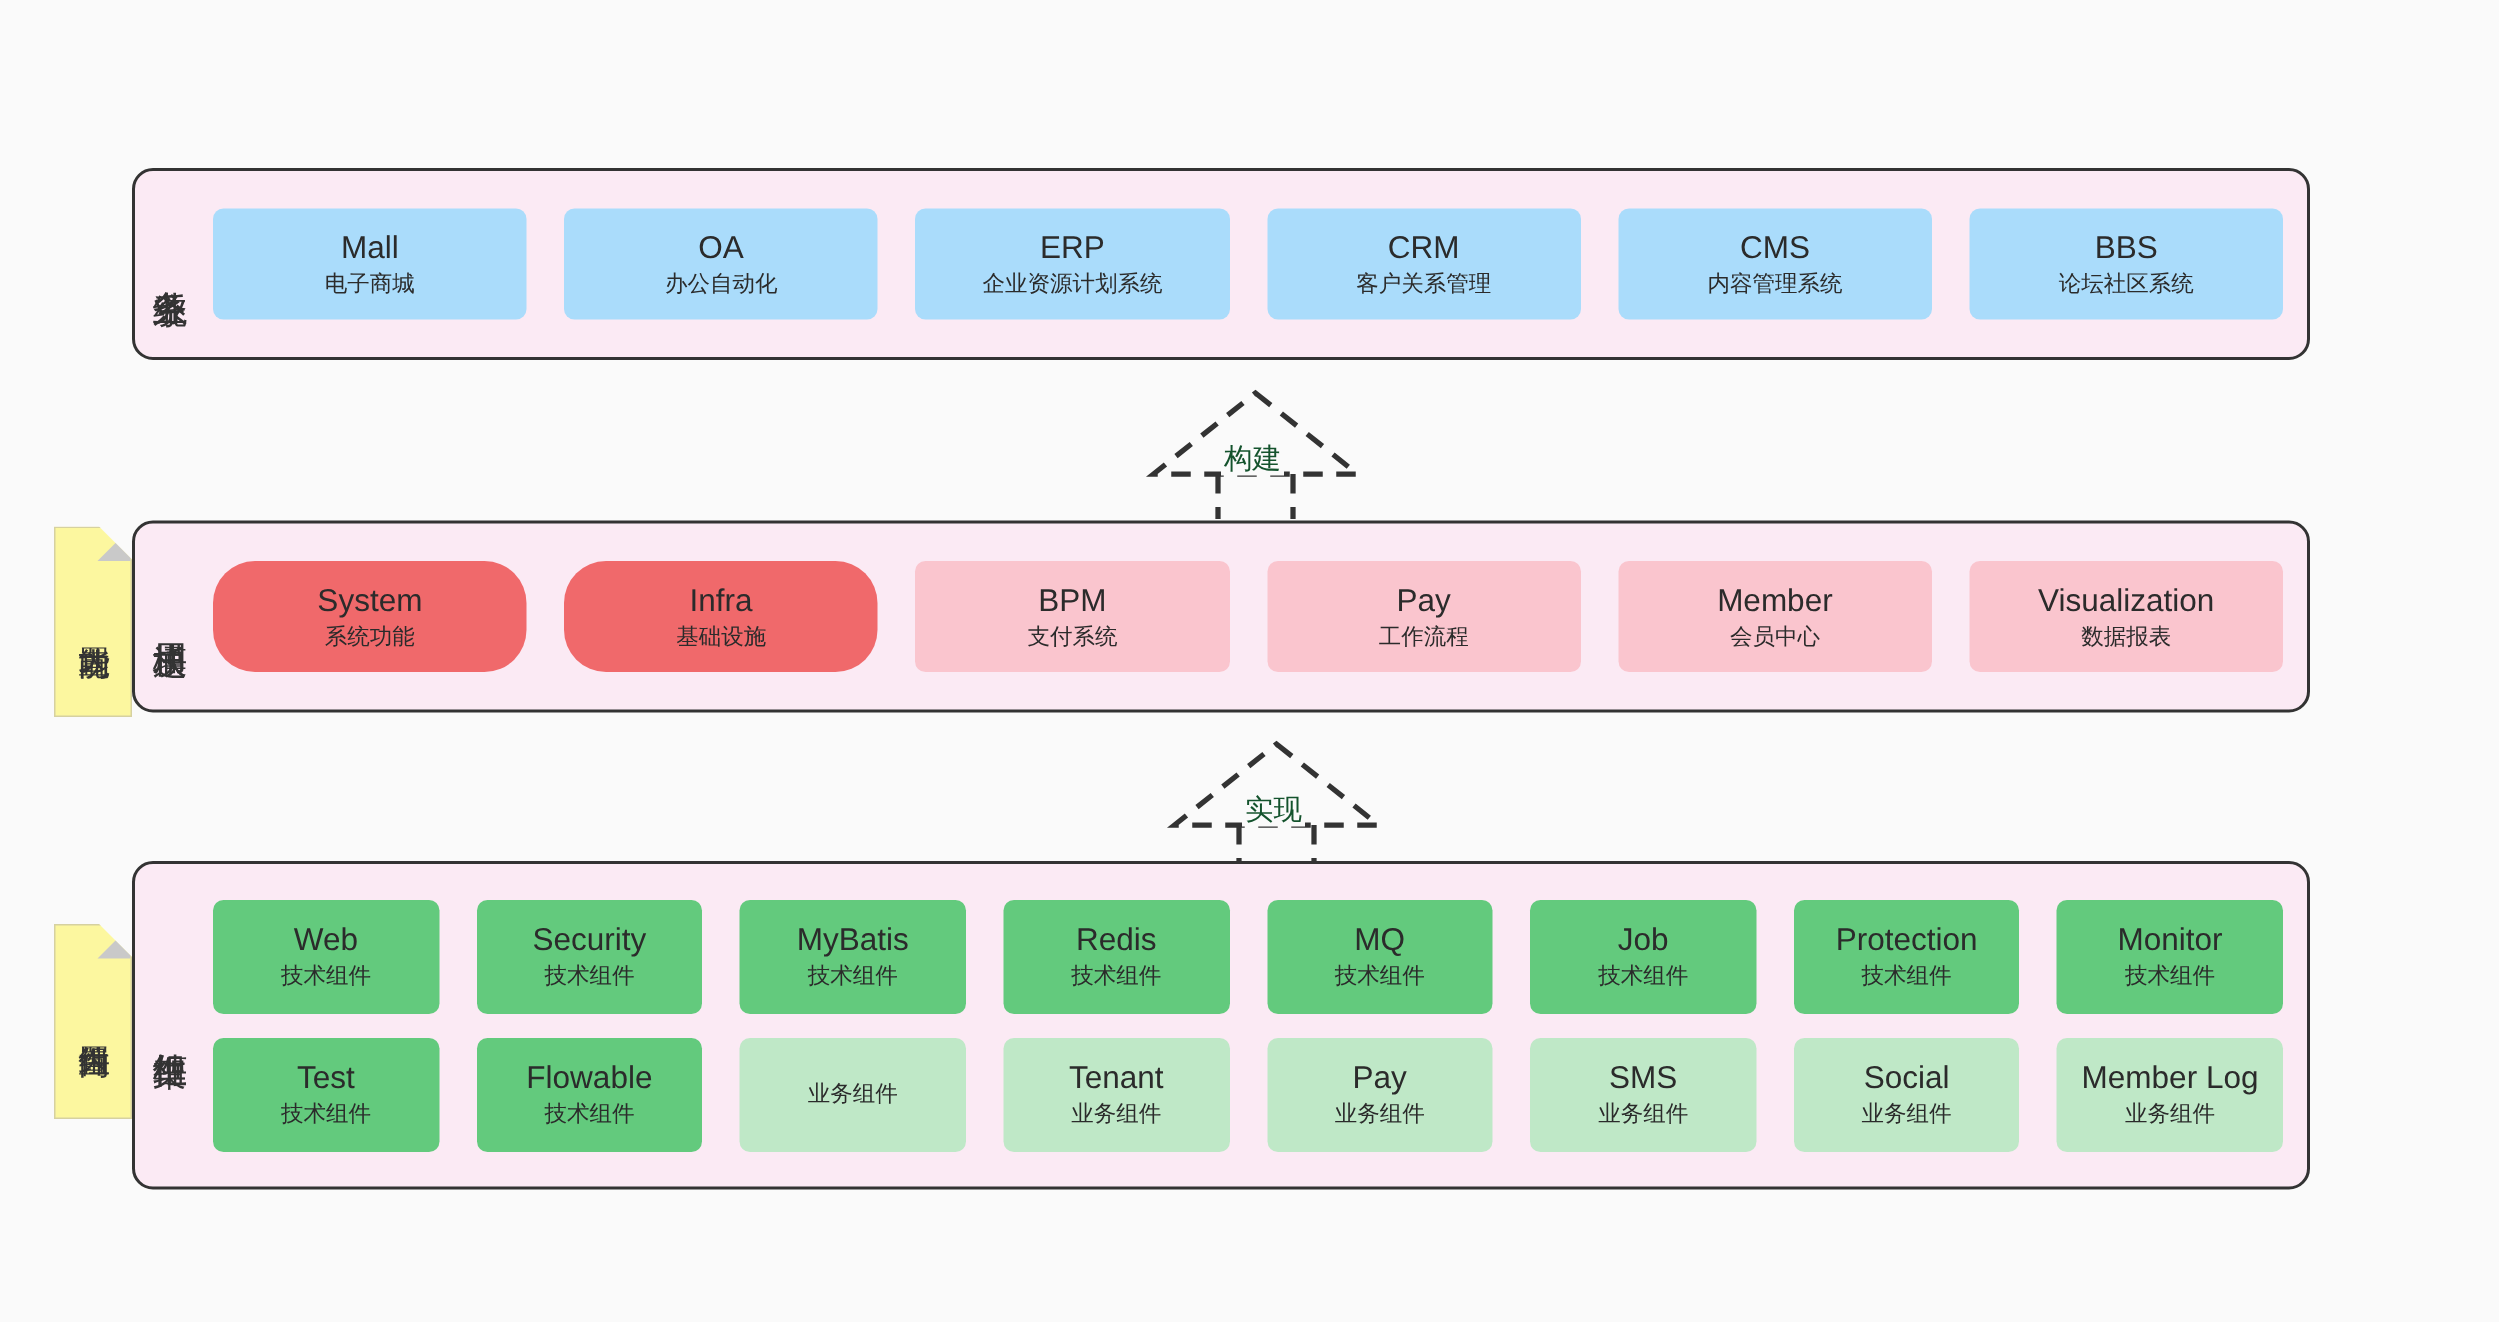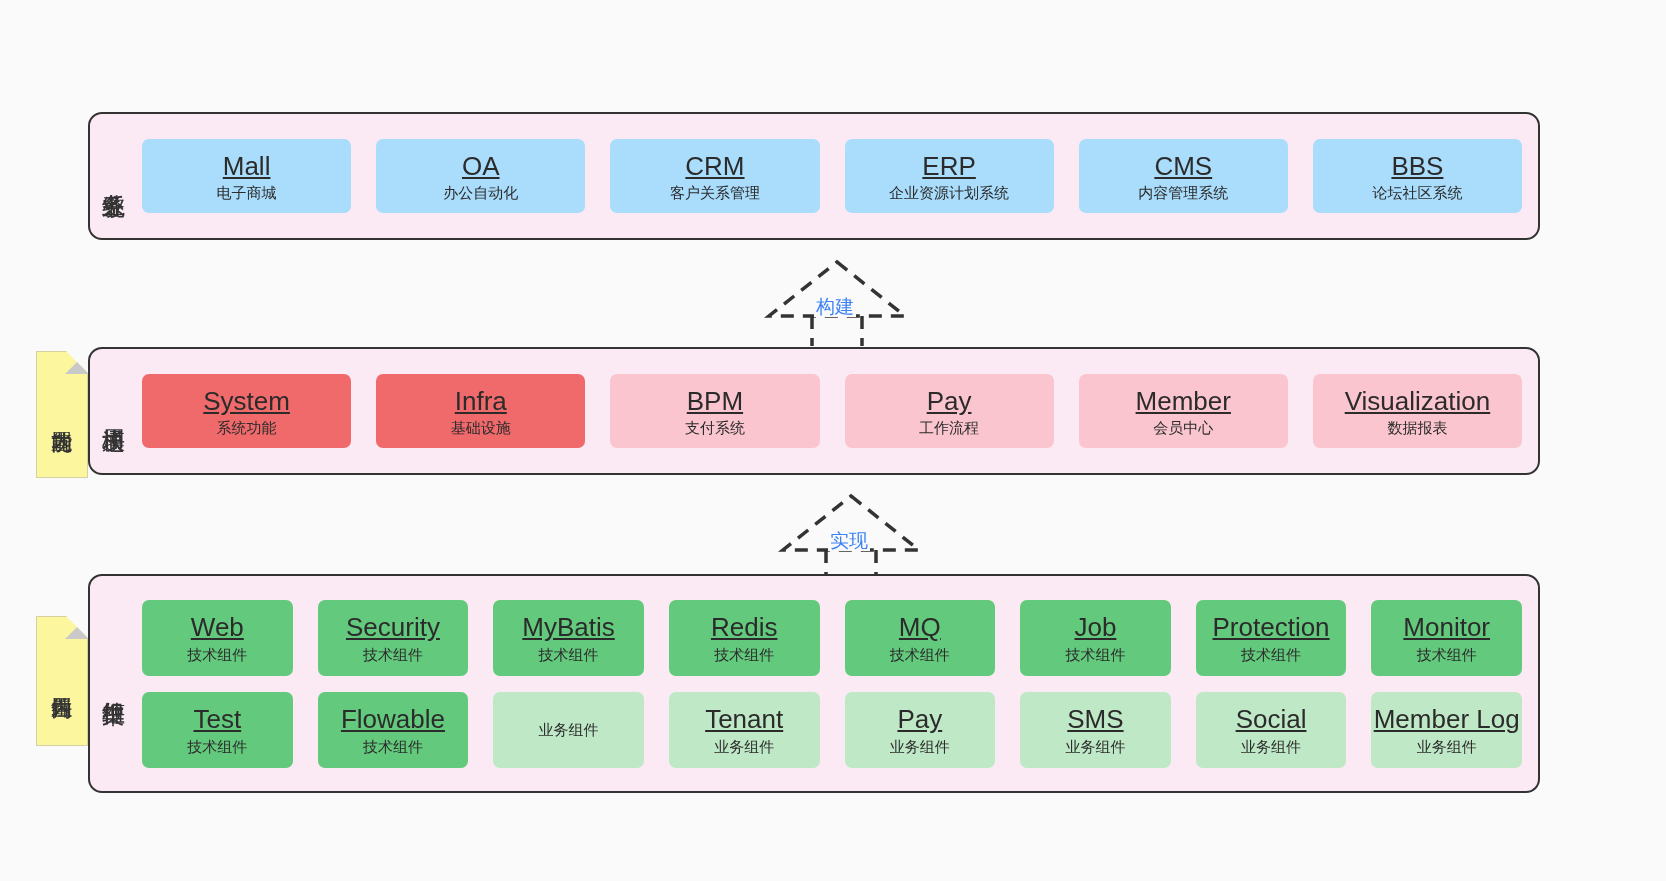--- a/index.html
+++ b/index.html
@@ -74,37 +74,36 @@
     display: flex;
     flex-direction: column;
     align-items: center;
     justify-content: center;
     text-align: center;
     color: #2b2b2b;
     padding: 4px 6px;
     box-sizing: border-box;
   }
   .node .t1 {
-    font-size: 26px;
+    font-size: 21px;
     line-height: 1.28;
     white-space: nowrap;
-    text-decoration: underline;
   }
   .node .t1.wrap {
     white-space: normal;
   }
   .node .t2 {
     font-size: 15px;
     line-height: 1.28;
     white-space: nowrap;
   }
 
   
   .c-blue      { background: #aadcfb; }
-  .c-red       { background: #f0696b; }
+  .c-red       { background: #f0696b; border-radius: 28px; }
   .c-pink      { background: #fac5ce; }
   .c-green     { background: #63ca7d; }
   .c-greenlite { background: #bfe8c7; }
 
   
   #layer-business { left: 88px;  top: 112px; width: 1452px; height: 128px; }
   #layer-business .node { height: 74px; }
 
   #layer-common   { left: 88px;  top: 347px; width: 1452px; height: 128px; }
   #layer-common .node { height: 74px; }
@@ -147,21 +146,21 @@
 
   
   .connector {
     position: absolute;
   }
   .connector svg { display: block; }
   .connector .conn-label {
     position: absolute;
     font-size: 19px;
     line-height: 1;
-    color: #3b82f6;
+    color: #14532d;
     background: #fafafa;
     padding: 1px 2px;
     white-space: nowrap;
     user-select: none;
   }
   #conn-build  { left: 752px; top: 256px; width: 170px; height: 90px; }
   #conn-build  .conn-label { left: 62px; top: 40px; }
   #conn-impl   { left: 766px; top: 490px; width: 170px; height: 90px; }
   #conn-impl   .conn-label { left: 62px; top: 40px; text-align: center; }
 </style>
@@ -179,27 +178,27 @@
           <span class="t1">Mall</span>
           <span class="t2">电子商城</span>
         </div>
 
         <div class="node c-blue">
           <span class="t1">OA</span>
           <span class="t2">办公自动化</span>
         </div>
 
         <div class="node c-blue">
+          <span class="t1">ERP</span>
+          <span class="t2">企业资源计划系统</span>
+        </div>
+
+        <div class="node c-blue">
           <span class="t1">CRM</span>
           <span class="t2">客户关系管理</span>
-        </div>
-
-        <div class="node c-blue">
-          <span class="t1">ERP</span>
-          <span class="t2">企业资源计划系统</span>
         </div>
 
         <div class="node c-blue">
           <span class="t1">CMS</span>
           <span class="t2">内容管理系统</span>
         </div>
 
         <div class="node c-blue">
           <span class="t1">BBS</span>
           <span class="t2">论坛社区系统</span>

